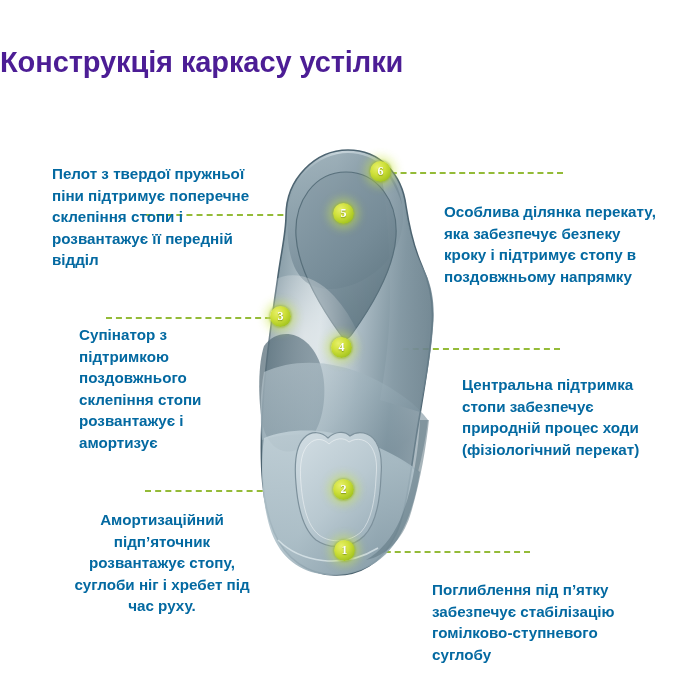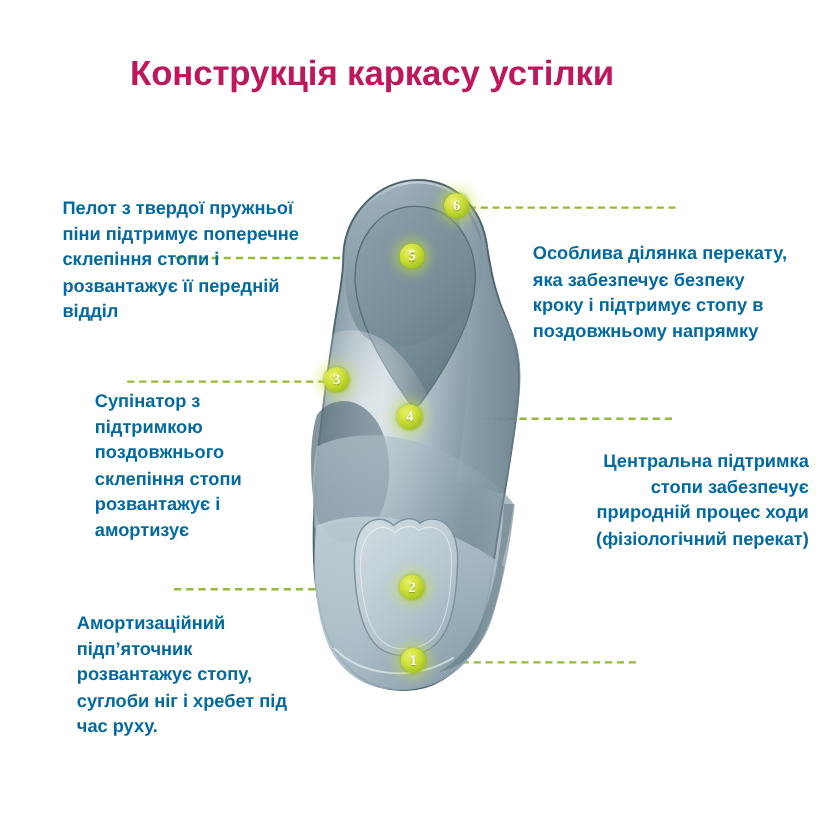--- a/index.html
+++ b/index.html
@@ -18,24 +18,23 @@
     background: #ffffff;
     overflow: hidden;
   }
 
   
   #page-title {
     position: absolute;
     left: 0;
     top: 46px;
     width: 620px;
-    text-align: center;
     font-size: 29px;
     font-weight: bold;
-    color: #be185d;
+    color: #4c1d95;
     letter-spacing: -0.1px;
   }
 
   
   .callout {
     position: absolute;
     font-size: 15.2px;
     font-weight: bold;
     line-height: 1.42;
     color: #0369a1;
@@ -248,20 +247,21 @@
   <div class="marker" style="left:333px; top:203px;">5</div>
   <div class="marker" style="left:270px; top:306px;">3</div>
   <div class="marker" style="left:331px; top:337px;">4</div>
   <div class="marker" style="left:333px; top:479px;">2</div>
   <div class="marker" style="left:334px; top:540px;">1</div>
 
   <div class="callout left" style="left:52px; top:163px; width:202px;">Пелот з твердої пружньої піни підтримує поперечне склепіння стопи і розвантажує її передній відділ</div>
 
   <div class="callout left" style="left:79px; top:324px; width:176px;">Супінатор з підтримкою поздовжнього склепіння стопи розвантажує і амортизує</div>
 
-  <div class="callout left" style="left:64px; top:509px; width:196px;">Амортизаційний підп’яточник розвантажує стопу, суглоби ніг і хребет під час руху.</div>
+  <div class="callout left" style="left:64px; top:509px; width:196px;text-align:center;">Амортизаційний підп’яточник розвантажує стопу, суглоби ніг і хребет під час руху.</div>
 
   <div class="callout right" style="left:444px; top:182px; width:221px;">Особлива ділянка перекату, яка забезпечує безпеку кроку і підтримує стопу в поздовжньому напрямку</div>
 
-  <div class="callout right" style="left:462px; top:355px; width:212px;text-align:right;">Центральна підтримка стопи забезпечує природній процес ходи (фізіологічний перекат)</div>
-
+  <div class="callout right" style="left:462px; top:355px; width:212px;">Центральна підтримка стопи забезпечує природній процес ходи (фізіологічний перекат)</div>
+
+  <div class="callout right" style="left:432px; top:560px; width:224px;">Поглиблення під п’ятку забезпечує стабілізацію гомілково-ступневого суглобу</div>
 
 </div>
 
 </body></html>

